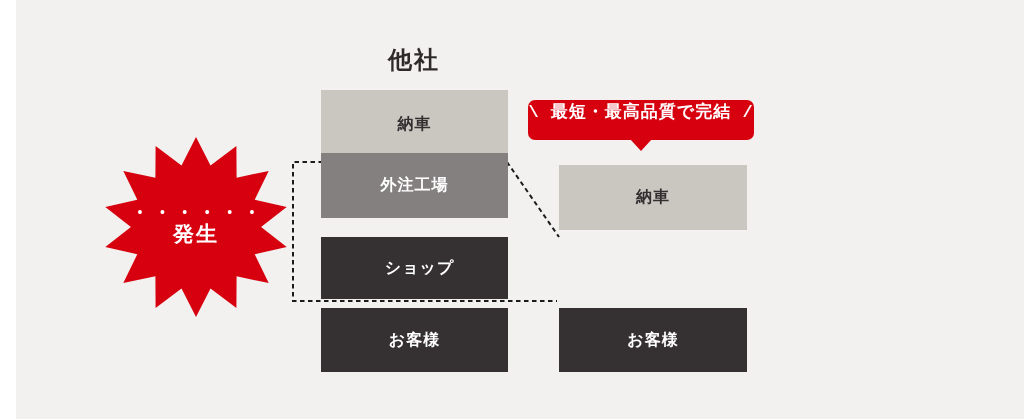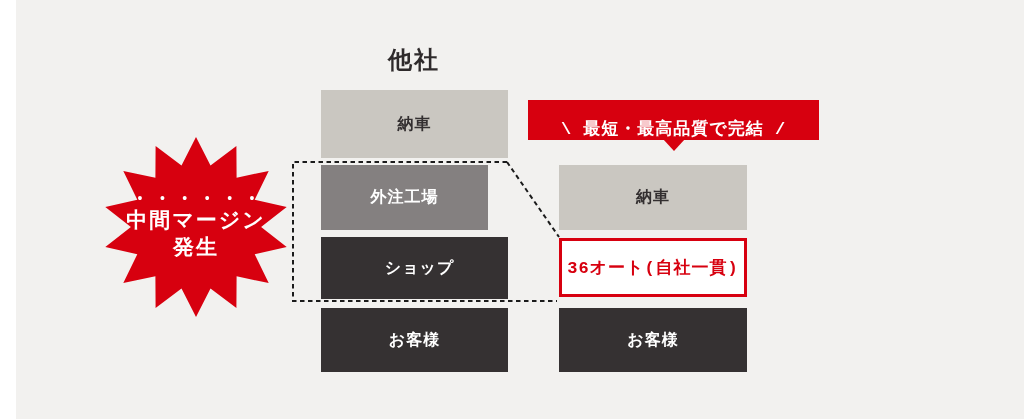--- a/index.html
+++ b/index.html
@@ -20,23 +20,23 @@
     font-weight:bold;font-size:16px;letter-spacing:1px;box-sizing:border-box;
   }
   .tone-light{background:var(--box_light,#cac7c1);color:#332f30;}
   .tone-mid{background:var(--box_mid,#848080);color:#fff;}
   .tone-dark{background:var(--box_dark,#353132);color:#fff;}
   .highlight{
     background:#fff;border:3px solid var(--red,#d7000f);
     color:var(--red,#d7000f);font-size:17px;
   }
   .callout{
-    position:absolute;left:512px;top:100px;width:291px;height:40px;
+    position:absolute;left:512px;top:100px;width:226px;height:40px;
     background:var(--red,#d7000f);color:#fff;font-weight:bold;font-size:17px;
-    display:flex;align-items:flex-end;justify-content:center;letter-spacing:1px;
+    display:flex;align-items:flex-start;justify-content:center;letter-spacing:1px;border-radius:7px;
   }
   .callout-pointer{
     position:absolute;left:50%;bottom:-11px;transform:translateX(-50%);
     width:0;height:0;border-left:11px solid transparent;border-right:11px solid transparent;
     border-top:12px solid var(--red,#d7000f);
   }
   .connector-svg{position:absolute;left:0;top:0;pointer-events:none;}
   .star-wrap{position:absolute;left:80px;top:132px;width:200px;height:190px;}
   .star-wrap svg{position:absolute;left:0;top:0;}
   .star-text{
@@ -57,37 +57,35 @@
 <div class="canvas">
 
   <svg class="connector-svg" width="1024" height="419" viewBox="0 0 1024 419">
     <path d="M491,162 L277,162 L277,301 L541,301" fill="none" stroke="#1b1b1b" stroke-width="2" stroke-dasharray="4.5 3.5"></path>
     <path d="M491,162 L543,237" fill="none" stroke="#1b1b1b" stroke-width="2" stroke-dasharray="4.5 3.5"></path>
   </svg>
 
   <div class="col-header hdr-others">他社</div>
 
   <div class="flowbox tone-light" style="left:305px;top:90px;width:187px;height:68px;">納車</div>
-  <div class="flowbox tone-mid" style="left:305px;top:165px;width:167px;height:65px;">外注工場</div>
+  <div class="flowbox tone-mid" style="left:305px;top:153px;width:187px;height:65px;">外注工場</div>
   <div class="flowbox tone-dark" style="left:305px;top:237px;width:187px;height:62px;padding-left:10px;">ショップ</div>
   <div class="flowbox tone-dark" style="left:305px;top:308px;width:187px;height:64px;">お客様</div>
 
   <div class="callout">
     <span>\ 最短・最高品質で完結 /</span>
     <span class="callout-pointer"></span>
   </div>
   <div class="flowbox tone-light" style="left:543px;top:165px;width:188px;height:65px;">納車</div>
-  <div class="flowbox highlight" style="left:543px;top:238px;width:188px;height:59px;">36オート(自社一貫)</div>
   <div class="flowbox tone-dark" style="left:543px;top:308px;width:188px;height:64px;">お客様</div>
 
   <div class="star-wrap">
     <svg width="200" height="190" viewBox="0 0 200 190">
       <polygon id="star-poly" fill="#d7000f" points="100.0,5.0 114.5,33.6 140.4,13.9 140.6,45.7 172.7,38.9 158.7,67.7 190.7,75.0 165.1,95.0 190.7,115.0 158.7,122.3 172.7,151.1 140.6,144.3 140.4,176.1 114.5,156.4 100.0,185.0 85.5,156.4 59.6,176.1 59.4,144.3 27.3,151.1 41.3,122.3 9.3,115.0 34.9,95.0 9.3,75.0 41.3,67.7 27.3,38.9 59.4,45.7 59.6,13.9 85.5,33.6"></polygon>
     </svg>
     <div class="star-text">
       <div class="star-dots">••••••</div>
-      <div class="star-line">中間マージン</div>
       <div class="star-line">発生</div>
     </div>
   </div>
 
 
 </div>
 
 </body></html>

